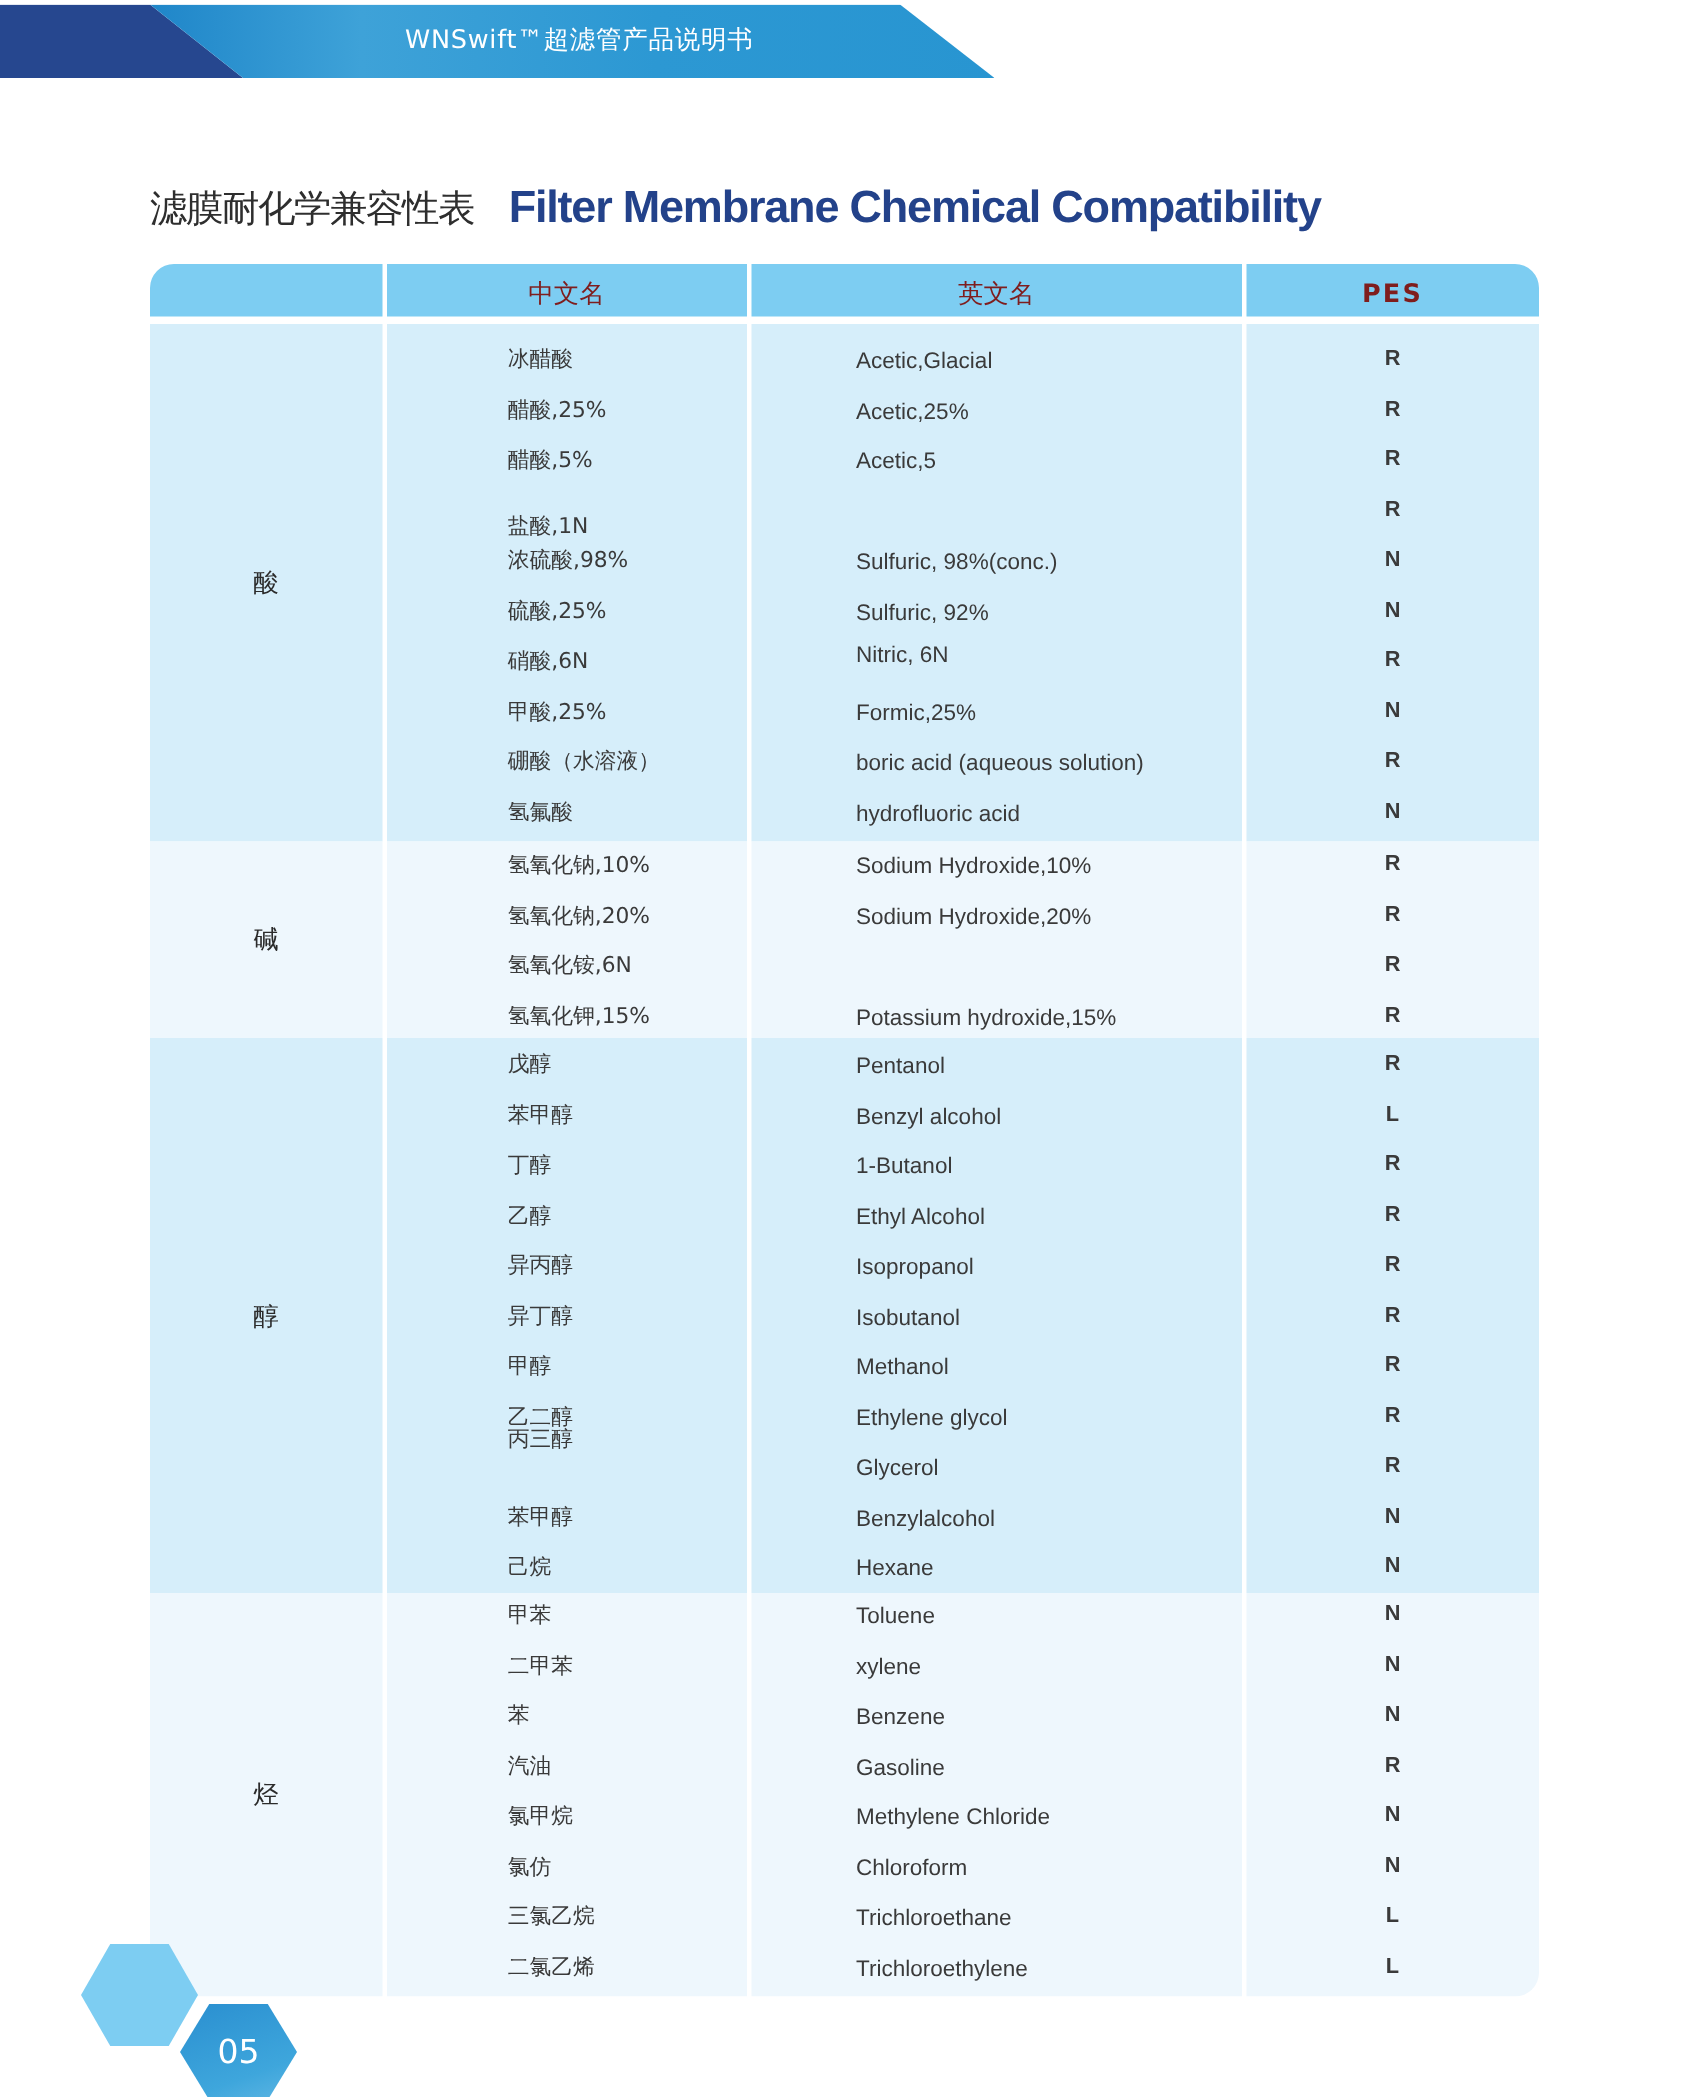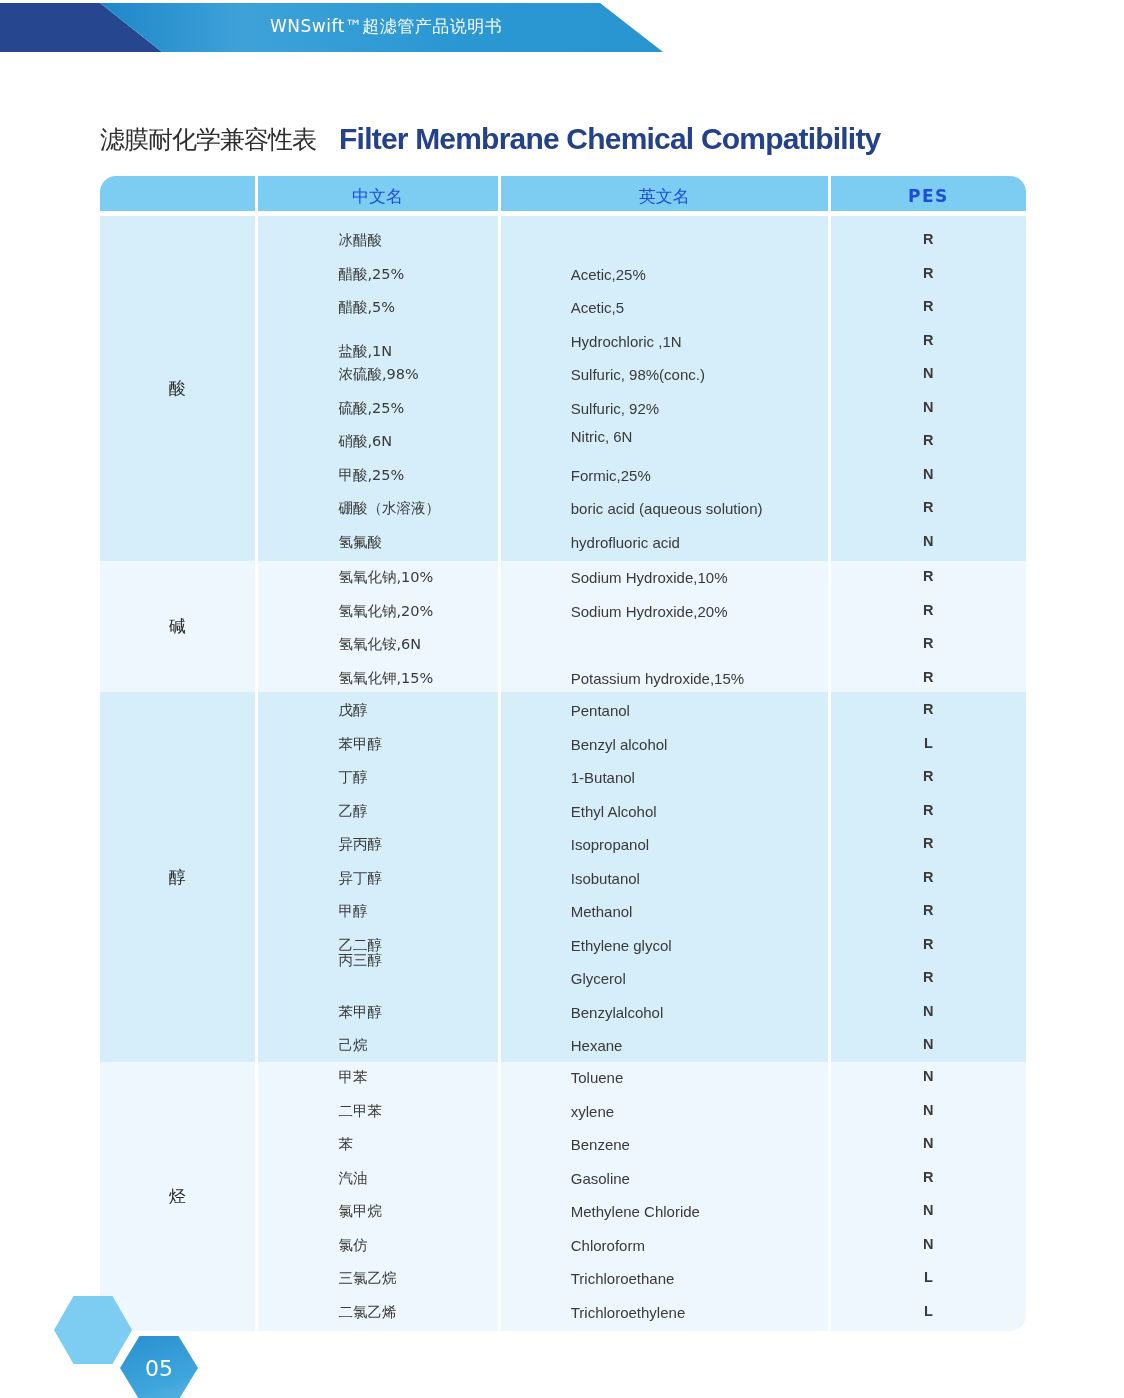--- a/index.html
+++ b/index.html
@@ -34,21 +34,21 @@
 
   .table {
     position:absolute; left:100px; top:176px; width:926px; height:1155px;
     border-radius:16px; overflow:hidden; background:#ffffff;
   }
   .thead {
     position:absolute; left:0; top:0; width:926px; height:40px; display:flex;
   }
   .thead .th {
     background:#7dcdf2; height:35px; line-height:40px; text-align:center;
-    font-size:17px; color:#1d4ed8;
+    font-size:17px; color:#7f1d1d;
   }
   .c0 { width:155px; }
   .c1 { width:241px; margin-left:3px; }
   .c2 { width:328px; margin-left:3px; }
   .c3 { width:196px; margin-left:3px;font-weight:bold; }
   .th.c3 { letter-spacing:1.5px; }
 
   .group { position:absolute; left:0; width:926px; display:flex; }
   .group.dark .cell { background:#d6eefa; }
   .group.light .cell { background:#eef7fd; }
@@ -111,23 +111,23 @@
       <div class="row" style="top:75px">醋酸,5%</div>
       <div class="row" style="top:119px">盐酸,1N</div>
       <div class="row" style="top:142px">浓硫酸,98%</div>
       <div class="row" style="top:175.5px">硫酸,25%</div>
       <div class="row" style="top:209px">硝酸,6N</div>
       <div class="row" style="top:242.5px">甲酸,25%</div>
       <div class="row" style="top:276px">硼酸（水溶液）</div>
       <div class="row" style="top:309.5px">氢氟酸</div>
     </div>
     <div class="cell c2">
+      <div class="row" style="top:8px">Acetic,Glacial</div>
       <div class="row" style="top:41.5px">Acetic,25%</div>
       <div class="row" style="top:75px">Acetic,5</div>
-      <div class="row" style="top:108.5px">Hydrochloric ,1N</div>
       <div class="row" style="top:142px">Sulfuric, 98%(conc.)</div>
       <div class="row" style="top:175.5px">Sulfuric, 92%</div>
       <div class="row" style="top:204px">Nitric, 6N</div>
       <div class="row" style="top:242.5px">Formic,25%</div>
       <div class="row" style="top:276px">boric acid (aqueous solution)</div>
       <div class="row" style="top:309.5px">hydrofluoric acid</div>
     </div>
     <div class="cell c3">
       <div class="row" style="top:7px">R</div>
       <div class="row" style="top:40.5px">R</div>

